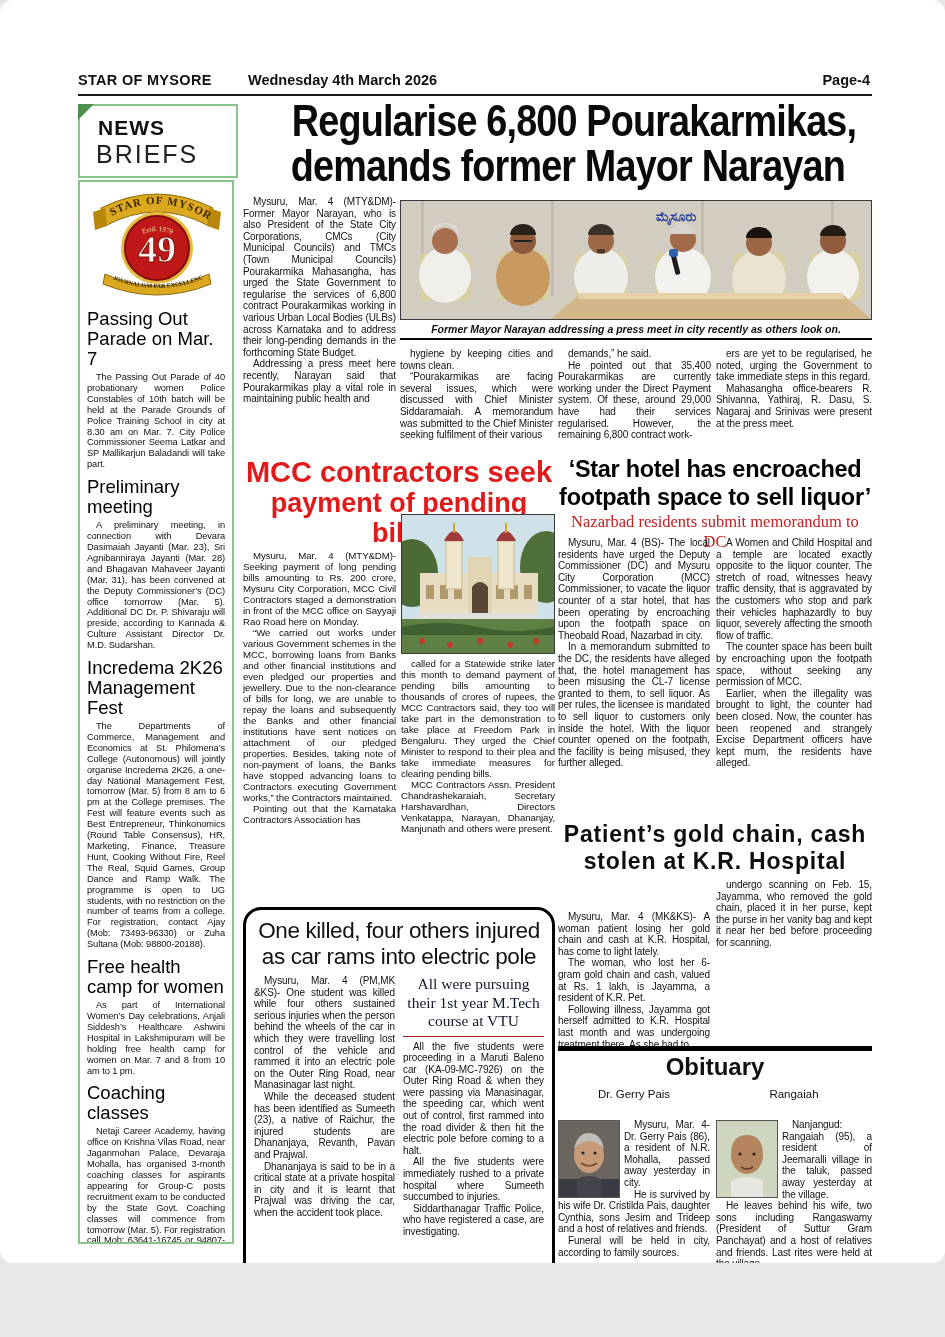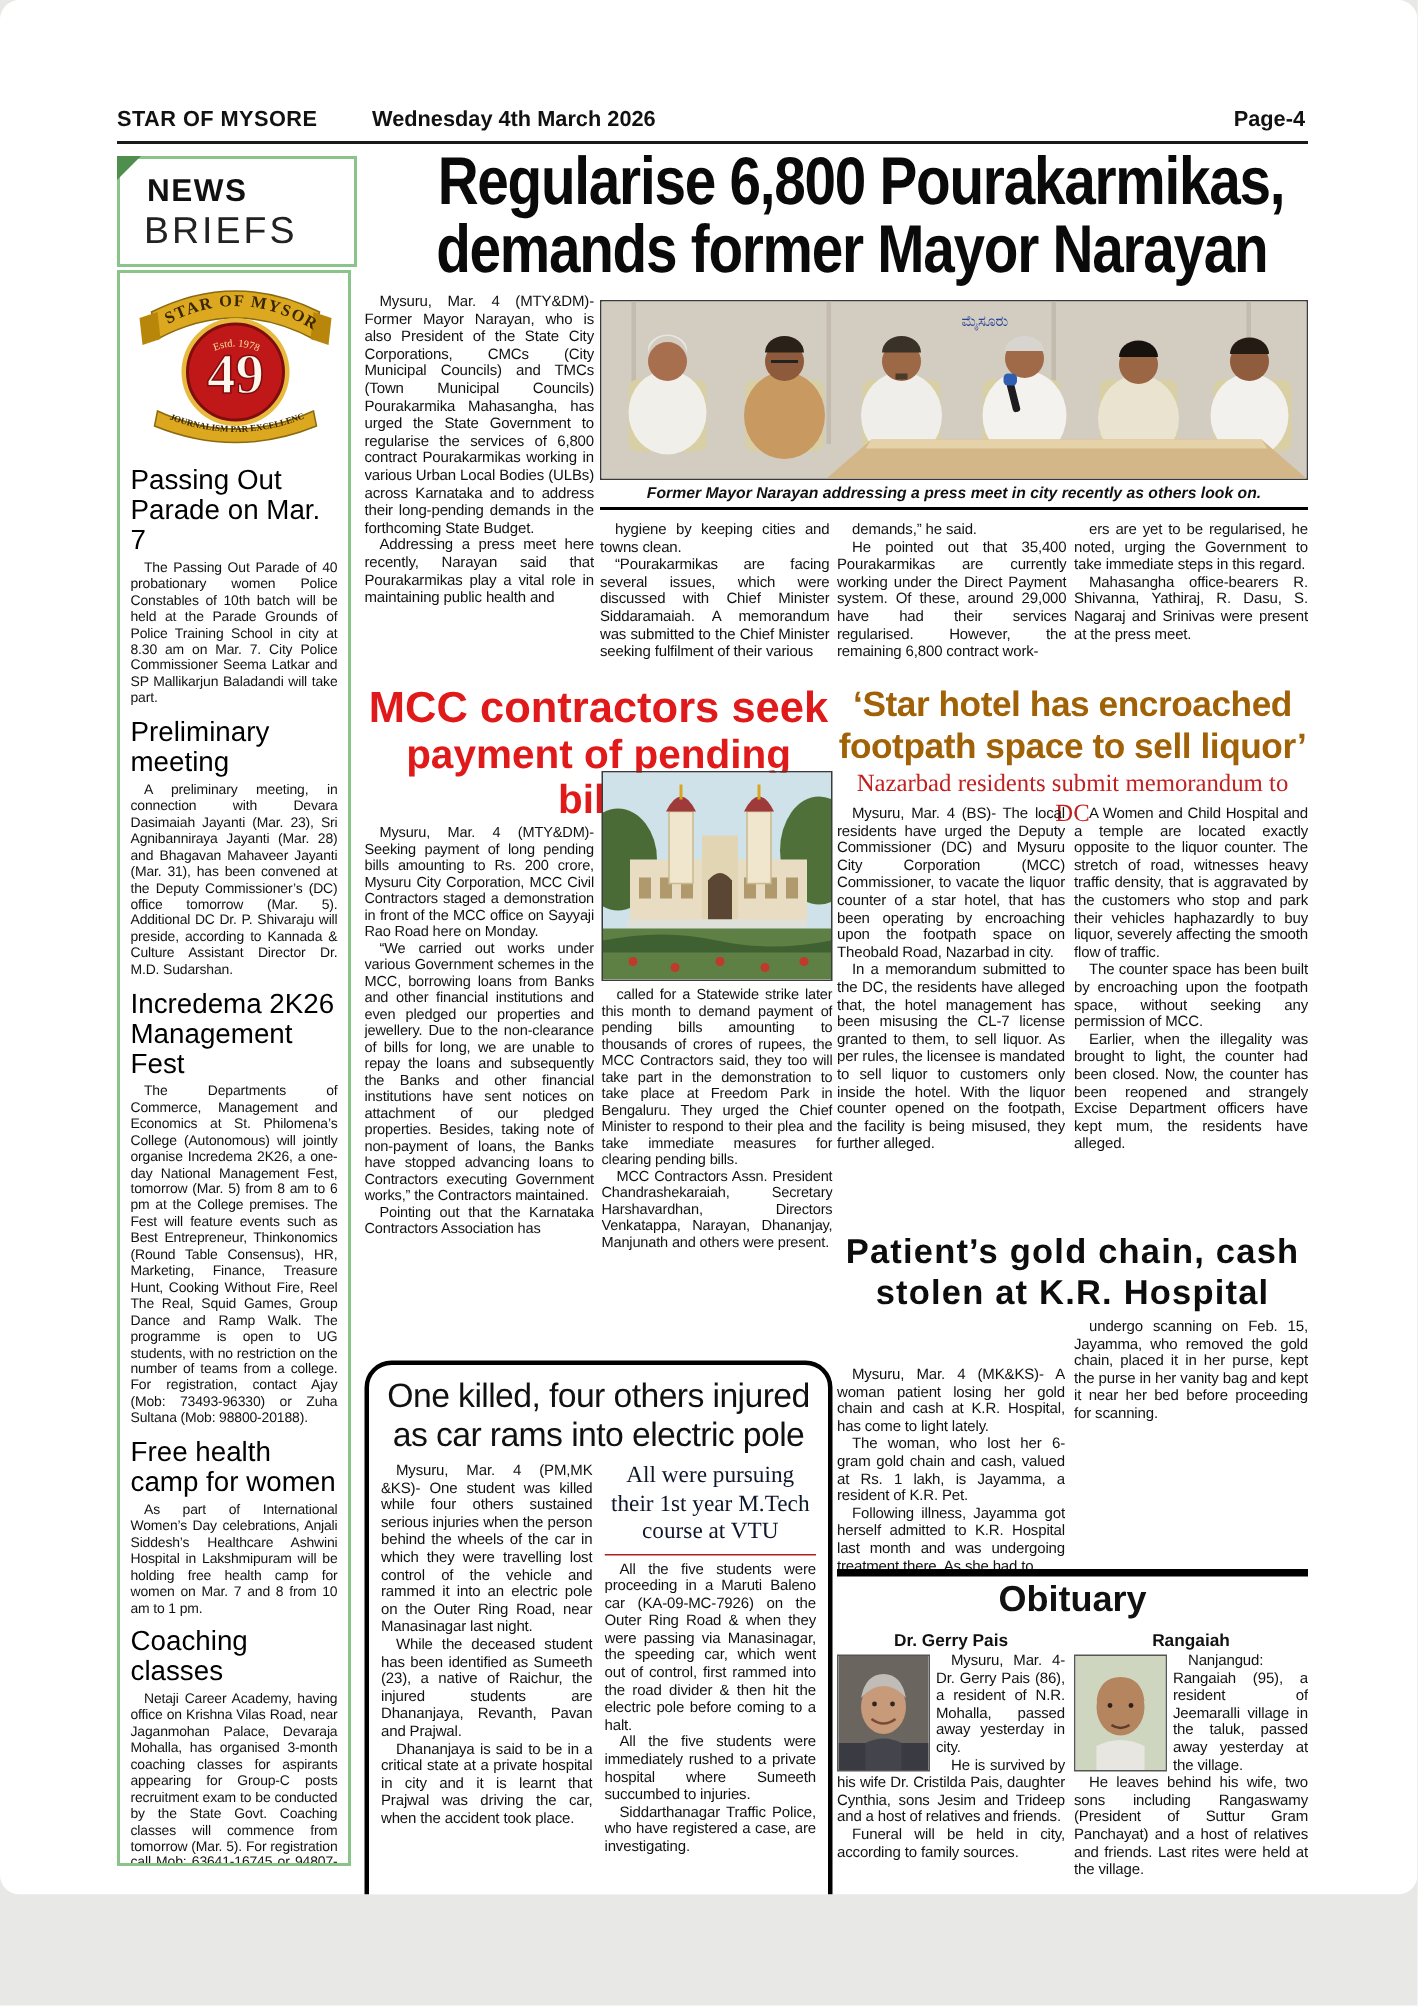--- a/index.html
+++ b/index.html
@@ -28,52 +28,52 @@
   .logo-wrap{text-align:center;margin:0 0 2px;}
 
   
   .hl-main{left:238px;top:98px;width:636px;text-align:center;font-weight:bold;color:#0a0a0a;
            font-size:45px;line-height:45px;letter-spacing:-1px;}
   .hl-main span{display:inline-block;transform:scaleX(0.84);transform-origin:50% 50%;white-space:nowrap;}
   .hl-red{left:243px;top:456px;width:312px;text-align:center;font-weight:bold;color:#e01a1a;}
   .hl-red .l1{font-size:29px;line-height:32px;}
   .hl-red .l2{font-size:27px;line-height:30px;}
   .hl-star{left:558px;top:455px;width:314px;text-align:center;font-weight:bold;
-           font-size:23.5px;line-height:28px;letter-spacing:-0.3px;color:#a16207;}
+           font-size:23.5px;line-height:28px;letter-spacing:-0.3px;color:#000000;}
   .subhead{left:558px;top:512px;width:314px;text-align:center;color:#c02020;
            font-family:"Liberation Serif",serif;font-size:16.5px;line-height:20px;}
   .hl-gold{left:558px;top:821px;width:314px;text-align:center;font-weight:bold;
            font-size:23px;line-height:27px;letter-spacing:0.8px;color:#0d0d0d;}
 
   
   .col{overflow:hidden;}
   .col p{margin:0;font-size:10px;line-height:11.6px;text-align:justify;text-indent:10px;
          letter-spacing:-0.1px;}
   .dense p{font-size:9.7px;line-height:11px;}
 
   
   .photo{border:1px solid #3a3a3a;box-sizing:border-box;}
   .caption{left:400px;top:321px;width:472px;font-style:italic;font-weight:bold;font-size:10.5px;
            text-align:center;padding:2px 0 3px;border-bottom:2px solid #000;}
-  .photo-banner{position:absolute;left:240px;top:8px;color:#27439b;font-weight:normal;font-size:10px;}
+  .photo-banner{position:absolute;left:255px;top:8px;color:#27439b;font-weight:bold;font-size:13px;}
 
   
   .acc-box{left:243px;top:907px;width:312px;height:377px;border:3px solid #000;border-radius:18px;
            box-sizing:border-box;padding:8px 8px 6px;background:#fff;}
   .acc-head{text-align:center;font-weight:normal;font-size:22.5px;line-height:26px;
             letter-spacing:-0.4px;margin-bottom:5px;}
   .acc-cols{display:flex;gap:8px;height:286px;overflow:hidden;}
   .acc-cols .c{width:50%;}
   .pull-quote{font-family:"Liberation Serif",serif;color:#0f172a;font-size:15.5px;line-height:18.5px;
               text-align:center;border-bottom:1.5px solid #b02020;padding:0 0 5px;margin:0 0 4px;}
 
   
   .obit-rule{left:558px;top:1046px;width:314px;height:5px;background:#000;}
   .obit-title{left:558px;top:1053px;width:314px;text-align:center;font-weight:bold;font-size:24px;}
-  .obit-name{text-align:center;font-weight:bold;font-size:11.5px;margin:0 0 2px;}
+  .obit-name{text-align:center;font-weight:normal;font-size:11.5px;margin:0 0 19px;}
   .obit-photo{float:left;width:62px;height:78px;margin:1px 4px 2px 0;border:1px solid #555;
               box-sizing:border-box;}
 </style>
 </head>
 <body>
 
 <div class="page">
 
   <div class="abs hdr">
     <span class="paper">STAR OF MYSORE</span>

